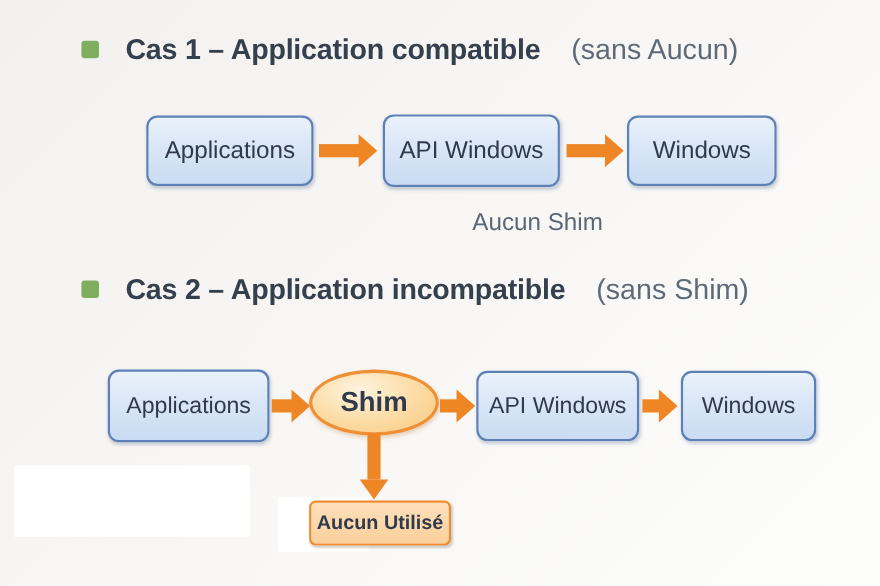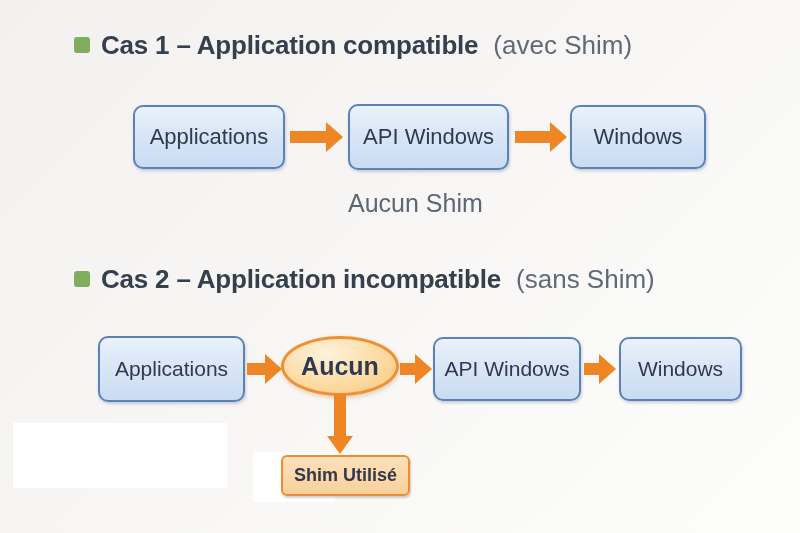--- a/index.html
+++ b/index.html
@@ -4,21 +4,21 @@
 <style>
   html,body { margin:0; padding:0; background:#e9e8e6; }
   .slide {
     position:relative; width:800px; height:533px; overflow:hidden;
     background: linear-gradient(135deg, #f2f1ef 0%, #f7f6f4 45%, #fdfdfc 100%);
     font-family:"Liberation Sans", sans-serif;
     -webkit-font-smoothing:antialiased;
   }
 
   
-  .sec-title { position:absolute; display:flex; align-items:center; gap:11px; height:28px; }
+  .sec-title { position:absolute; display:flex; align-items:center; gap:24px; height:28px; }
   .bullet { width:16px; height:16px; border-radius:3px; background:var(--accent_green,#7fae5e); flex:0 0 auto; }
   .t-main { font-size:26px; font-weight:700; color:#35404f; letter-spacing:-0.2px; white-space:pre; }
   .t-note { font-size:26px; font-weight:400; color:#5f6a76; margin-left:4px; white-space:pre; }
 
   
   .bnode {
     position:absolute; display:flex; align-items:center; justify-content:center;
     background: linear-gradient(180deg,#eaf2fb 0%, #d9e6f7 45%, #c9dcf2 100%);
     border:2px solid #5d81b6; border-radius:10px;
     color:#2f3a4c; font-size:22px; font-weight:400;
@@ -54,66 +54,66 @@
     border-top:15px solid transparent; border-bottom:15px solid transparent;
     border-left:17px solid var(--arrow_orange,#ef8626); }
 
   
   .varrow { position:absolute; width:26px; }
   .varrow .stem { position:absolute; left:7px; top:0; width:12px; height:42px; background:var(--arrow_orange,#ef8626); }
   .varrow .head { position:absolute; left:0; top:42px; width:0; height:0;
     border-left:13px solid transparent; border-right:13px solid transparent;
     border-top:18px solid var(--arrow_orange,#ef8626); }
 
-  .caption { position:absolute; font-size:25px; color:#5d6774; text-align:left; }
+  .caption { position:absolute; font-size:22px; color:#5d6774; text-align:right; }
   .white-patch { position:absolute; background:#ffffff; z-index:1; }
 </style>
 </head>
 <body>
 
 <div class="slide">
 
   <div class="sec-title" style="left:74px; top:31px;">
     <span class="bullet"></span>
     <span class="t-main">Cas 1 – Application compatible</span>
-    <span class="t-note">(avec Shim)</span>
+    <span class="t-note">(sans Aucun)</span>
   </div>
 
   <div class="bnode" style="left:133px; top:105px; width:152px; height:64px;">Applications</div>
 
   <div class="harrow" style="left:290px; top:122px; width:53px;">
     <div class="stem"></div>
     <div class="head"></div>
   </div>
 
   <div class="bnode" style="left:348px; top:104px; width:161px; height:66px;">API Windows</div>
 
   <div class="harrow" style="left:515px; top:122px; width:52px;">
     <div class="stem"></div>
     <div class="head"></div>
   </div>
 
   <div class="bnode" style="left:570px; top:105px; width:136px; height:64px;">Windows</div>
 
   <div class="caption" style="left:348px; top:189px; width:200px;">Aucun Shim</div>
 
-  <div class="sec-title" style="left:74px; top:265px;justify-content:space-between;">
+  <div class="sec-title" style="left:74px; top:249px;justify-content:space-between;">
     <span class="bullet"></span>
     <span class="t-main">Cas 2 – Application incompatible</span>
     <span class="t-note">(sans Shim)</span>
   </div>
 
   <div class="bnode" style="left:98px; top:336px; width:147px; height:66px; font-size:21px;">Applications</div>
 
   <div class="harrow" style="left:247px; top:354px; width:35px;">
     <div class="stem"></div>
     <div class="head"></div>
   </div>
 
-  <div class="shim-ellipse" style="left:281px; top:336px; width:118px; height:60px;">Aucun</div>
+  <div class="shim-ellipse" style="left:281px; top:336px; width:118px; height:60px;">Shim</div>
 
   <div class="harrow" style="left:400px; top:354px; width:32px;">
     <div class="stem"></div>
     <div class="head"></div>
   </div>
 
   <div class="bnode" style="left:433px; top:337px; width:148px; height:64px; font-size:21px;">API Windows</div>
 
   <div class="harrow" style="left:584px; top:354px; width:32px;">
     <div class="stem"></div>
@@ -123,15 +123,15 @@
   <div class="bnode" style="left:619px; top:337px; width:123px; height:64px; font-size:21px;">Windows</div>
 
   <div class="white-patch" style="left:13px; top:423px; width:214px; height:65px;"></div>
   <div class="white-patch" style="left:253px; top:452px; width:82px; height:50px;"></div>
 
   <div class="varrow" style="left:327px; top:394px; z-index:2;">
     <div class="stem"></div>
     <div class="head"></div>
   </div>
 
-  <div class="shim-used" style="left:281px; top:455px; width:129px; height:41px;">Shim Utilisé</div>
+  <div class="shim-used" style="left:281px; top:455px; width:129px; height:41px;">Aucun Utilisé</div>
 
 </div>
 
 </body></html>

